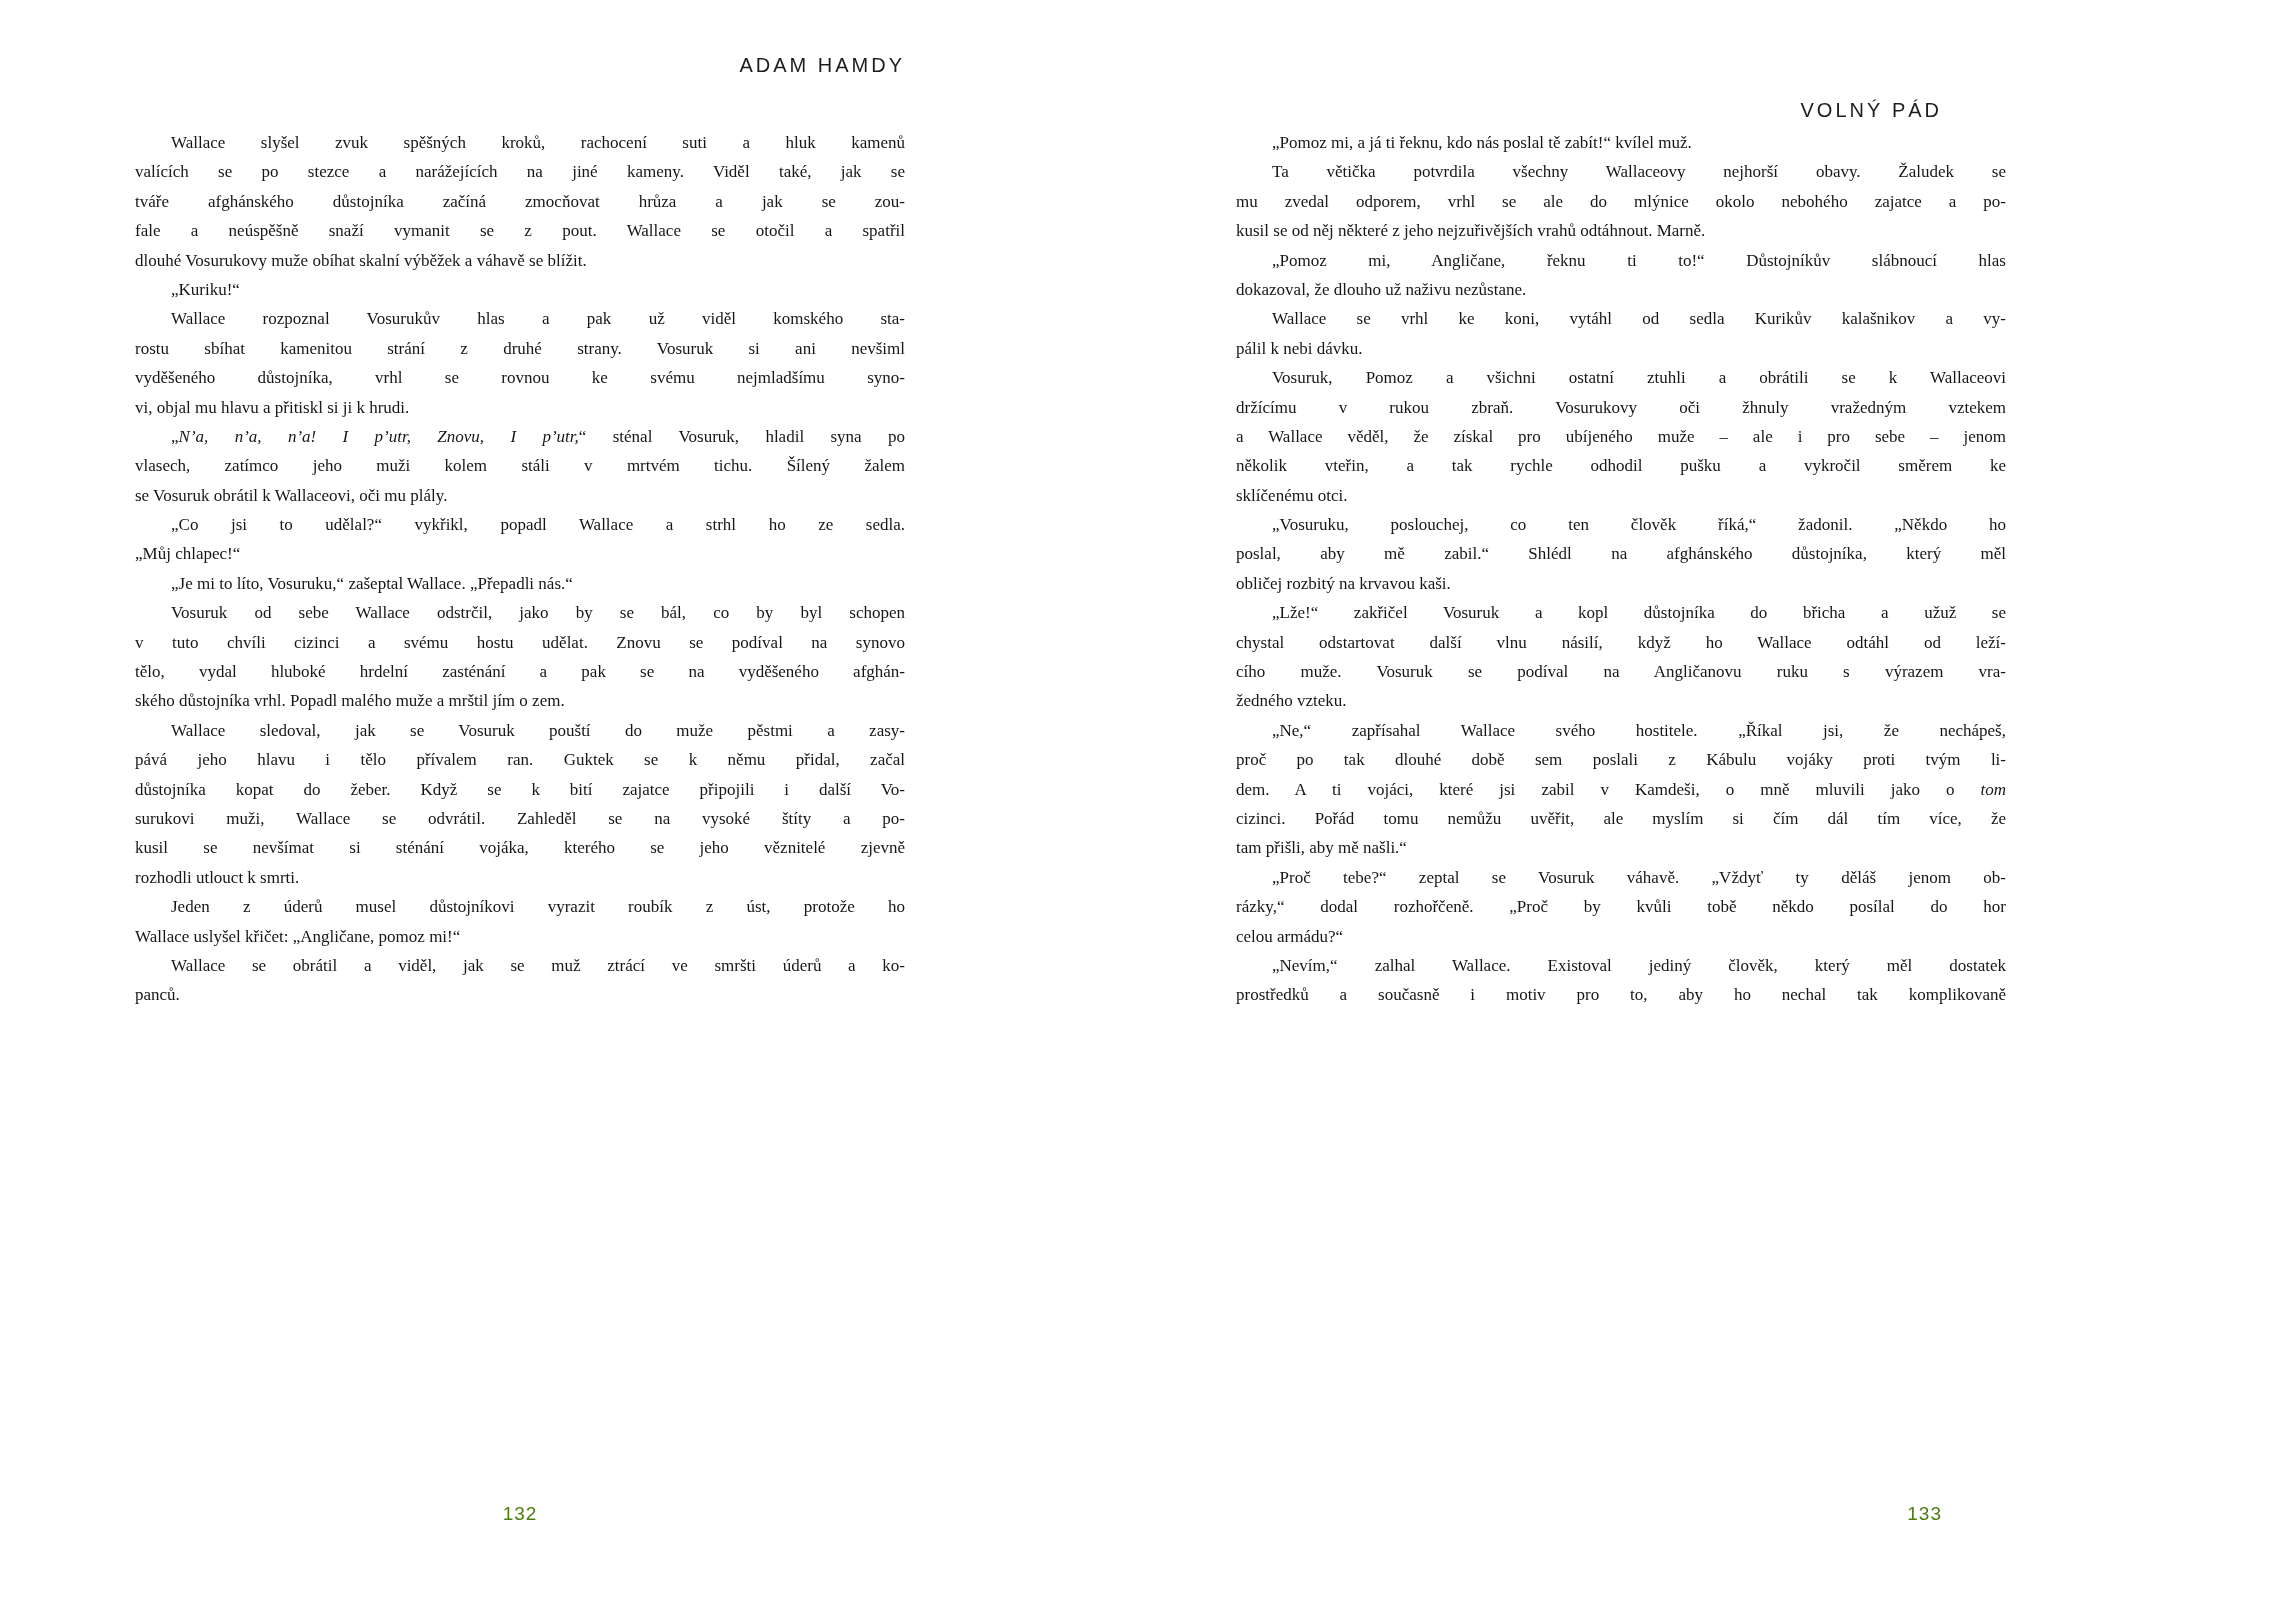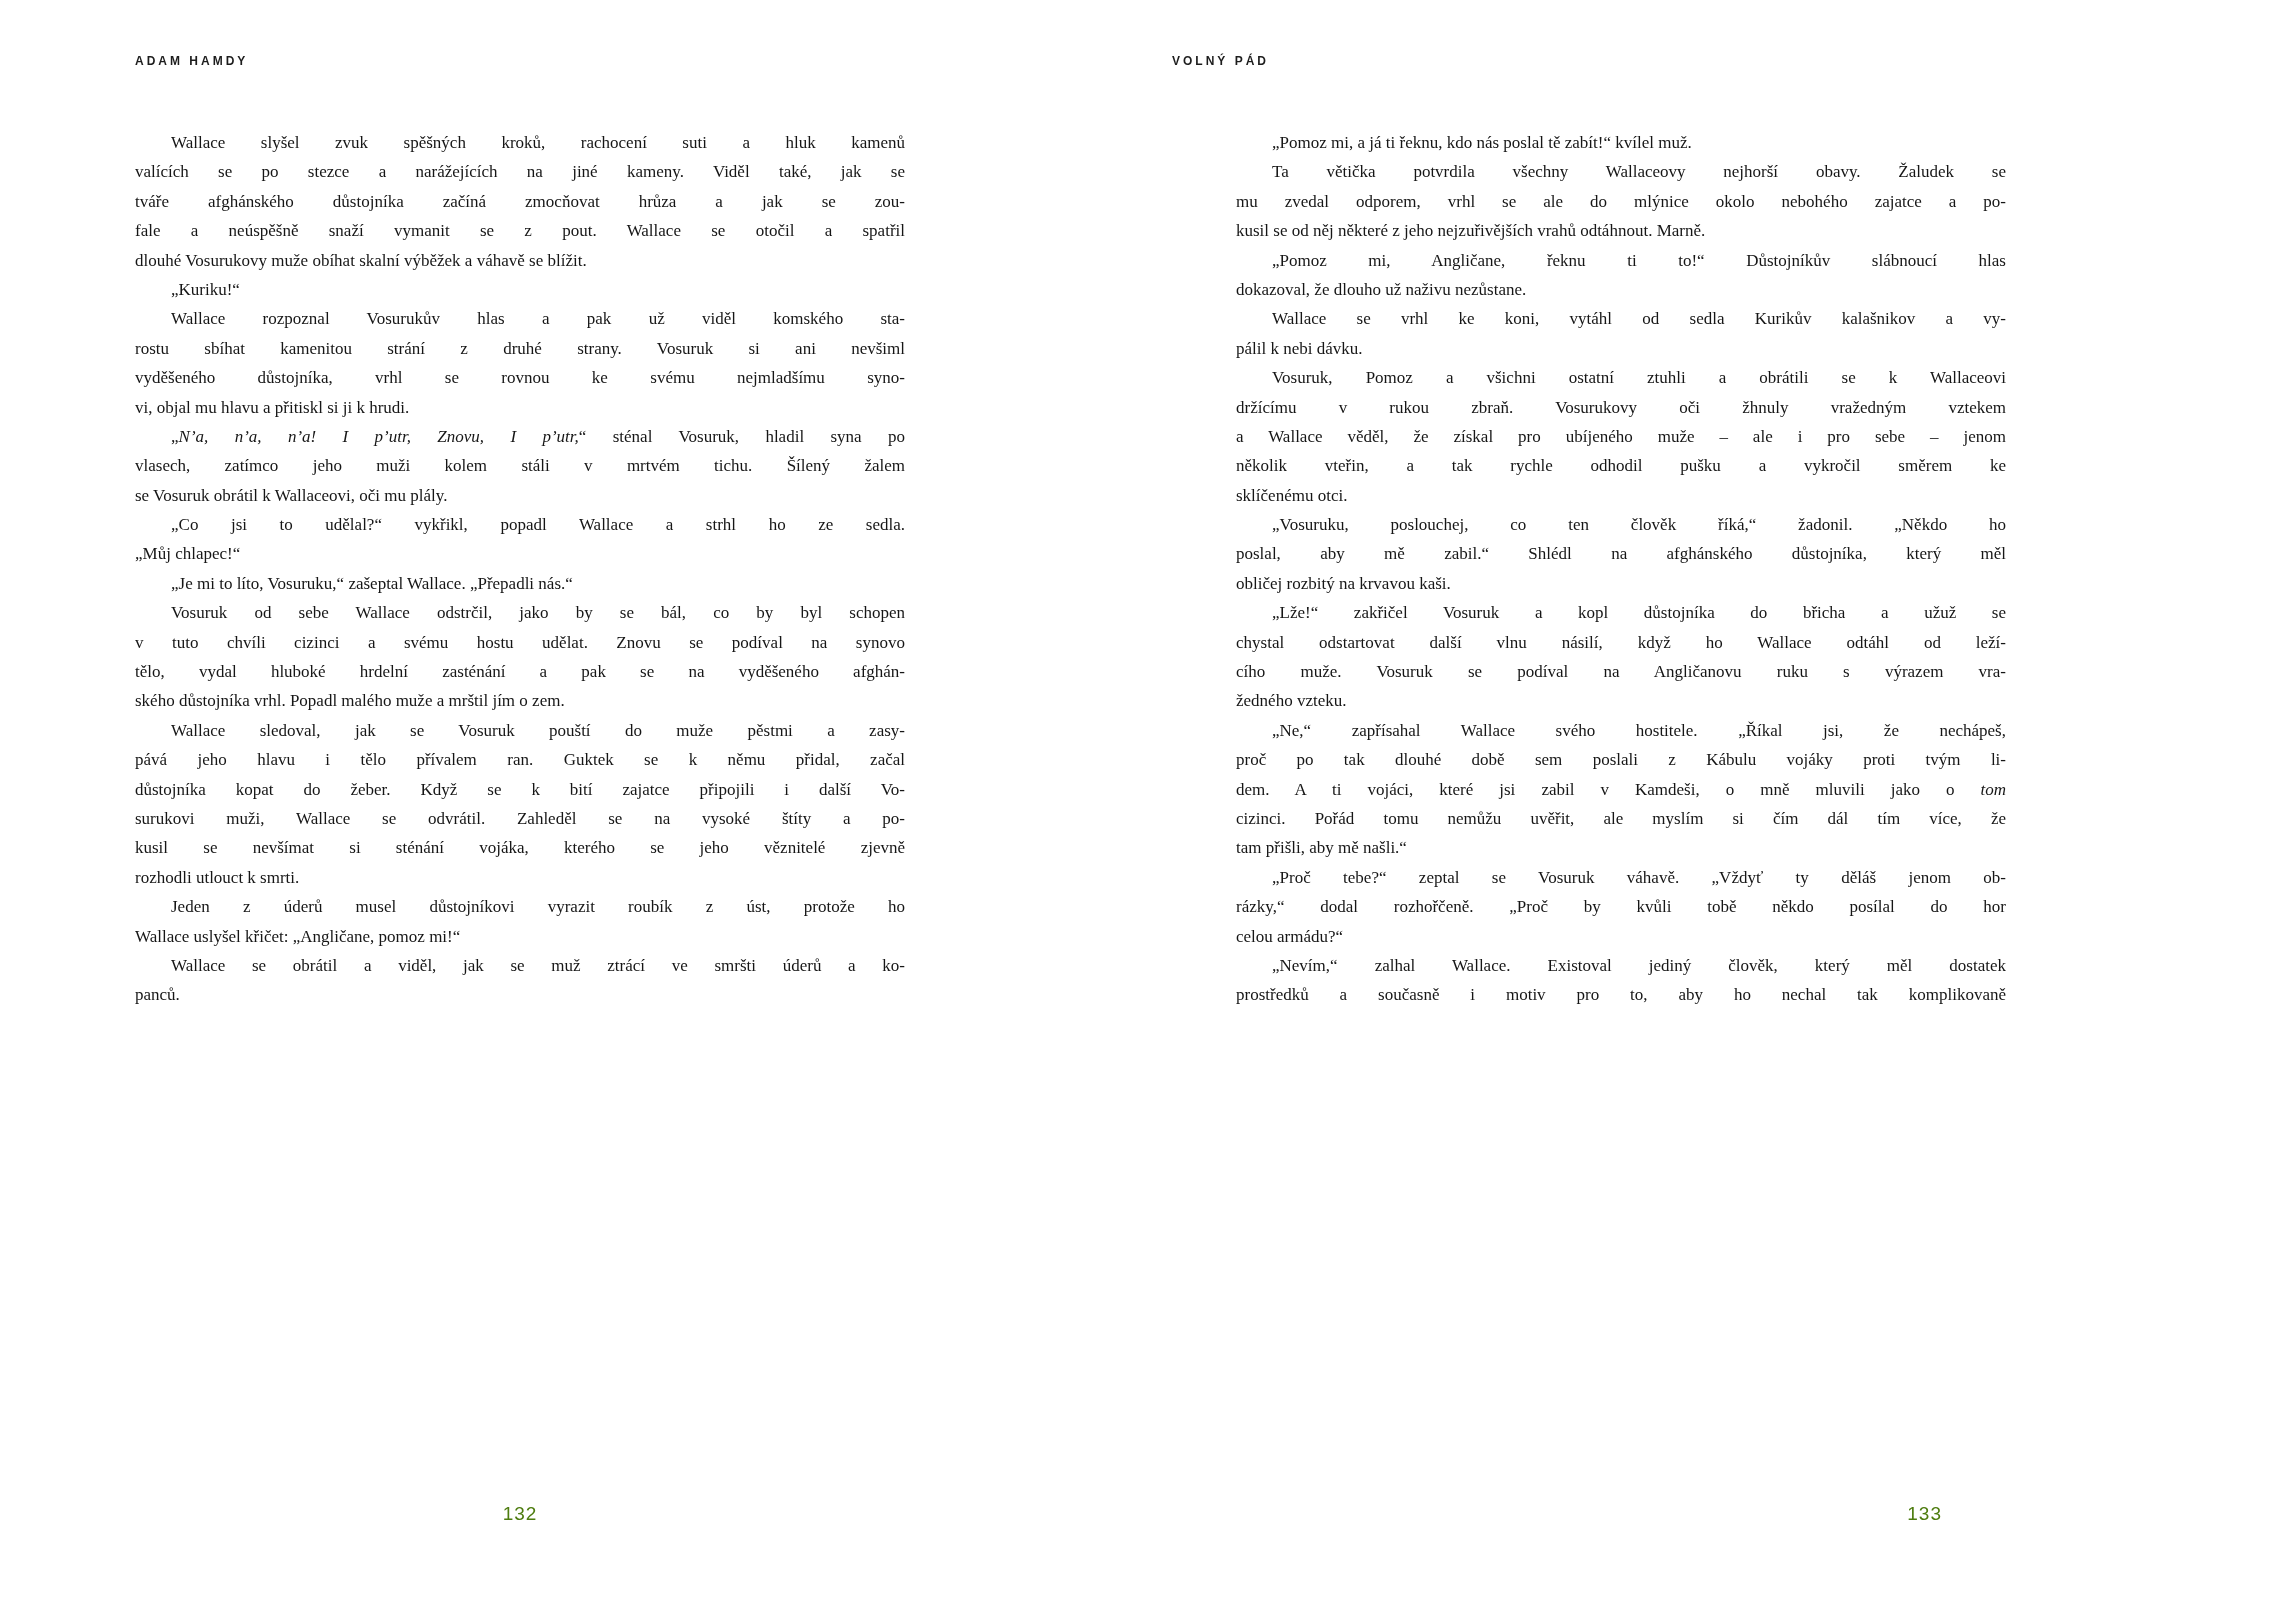--- a/index.html
+++ b/index.html
@@ -13,29 +13,29 @@
     width: 2284px;
     height: 1615px;
     background: #ffffff;
     color: #141414;
     overflow: hidden;
   }
   .running-header {
     position: absolute;
     top: 54px;
     width: 770px;
-    text-align: left;
+    text-align: right;
     font-family: "Liberation Sans", "DejaVu Sans", sans-serif;
-    font-size: 12px;
-    font-weight: 700;
+    font-size: 20px;
+    font-weight: 400;
     letter-spacing: 3px;
     color: #1d1d1d;
   }
   .header-left  { left: 135px; }
-  .header-right { left: 1172px; }
+  .header-right { left: 1172px; margin-top: 45px; }
 
   .page-text {
     position: absolute;
     top: 128px;
     width: 770px;
     font-family: "Liberation Serif", "DejaVu Serif", serif;
     font-size: 17px;
     color: #161616;
   }
   .text-left  { left: 135px; }

